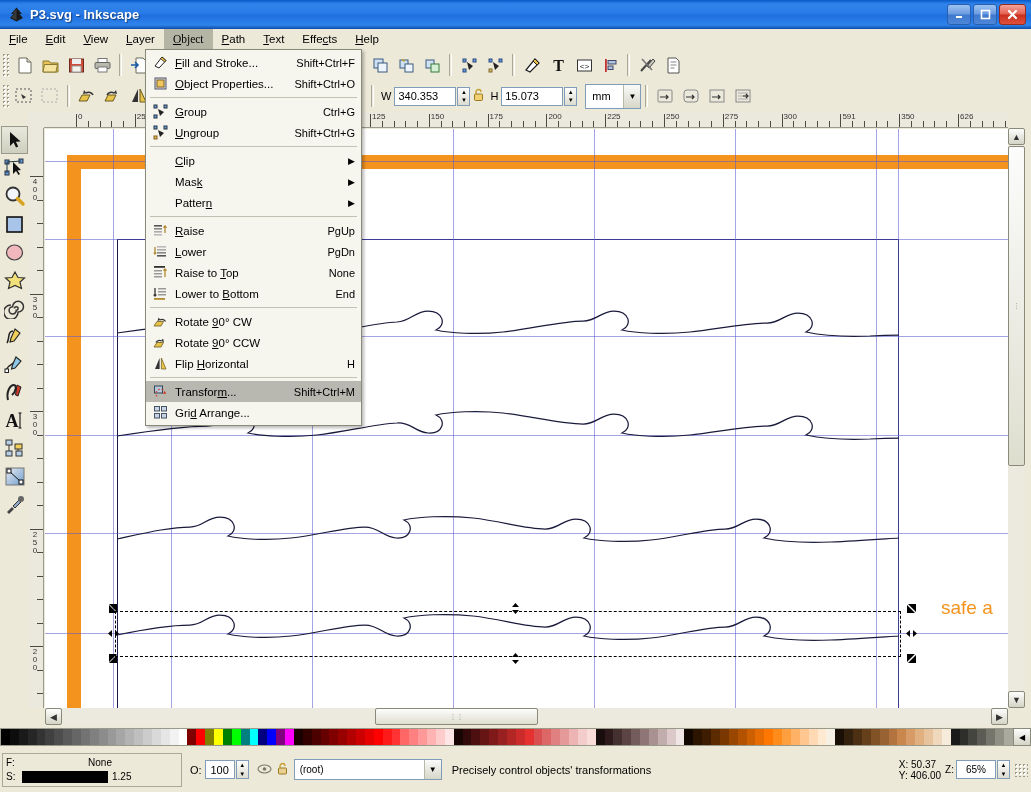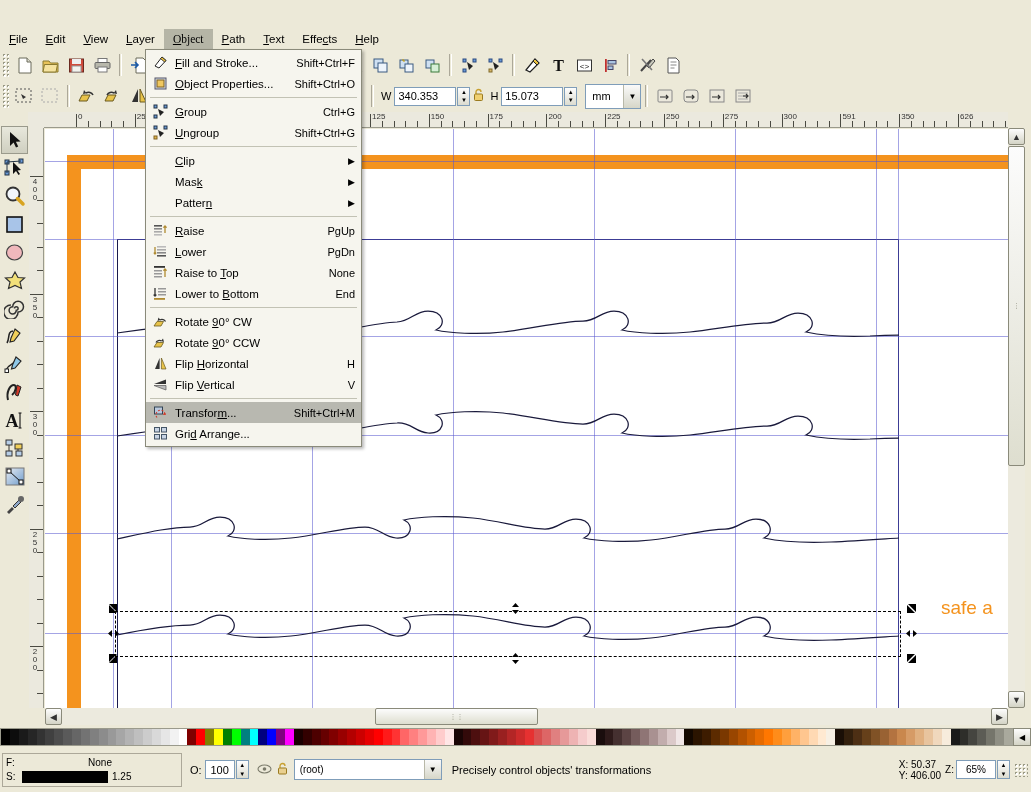--- a/index.html
+++ b/index.html
@@ -237,20 +237,46 @@
   .mi .mlbl { flex:1; padding-left:4px; }
   .mi .mkey { color:#000; font-size:11px; padding-left:14px; }
   .mi .msub { font-size:9px; color:#000; }
   .msep { height:1px; background:#c2c2b4; margin:3px 4px 3px 4px; }
 </style>
 </head>
 <body>
 
 <div id="app">
 
+  <div id="titlebar">
+    <div class="tb-icon">
+      <svg width="17" height="17" viewBox="0 0 17 17">
+        <path d="M8.5 1.5 L3 8 L5.5 8 L2 12 L8.5 15.5 L15 12 L11.5 8 L14 8 Z" fill="#1a1a1a"></path>
+        <path d="M8.5 2.5 L4.5 7.6 L6.6 7.6 L3.4 11.6 L8.5 14.3 Z" fill="#3a3a3a"></path>
+      </svg>
+    </div>
+    <div id="title-text">P3.svg - Inkscape</div>
+    <div class="win-btns">
+      <div class="win-btn">
+        <svg width="10" height="10" viewBox="0 0 10 10">
+            <rect x="2" y="6" width="6" height="2" fill="#fff"></rect>
+          </svg>
+      </div>
+      <div class="win-btn">
+        <svg width="11" height="11" viewBox="0 0 11 11">
+            <rect x="1.5" y="1.5" width="8" height="8" fill="none" stroke="#fff" stroke-width="1.6"></rect>
+          </svg>
+      </div>
+      <div class="win-btn close">
+        <svg width="11" height="11" viewBox="0 0 11 11">
+          <path d="M2 2 L9 9 M9 2 L2 9" stroke="#fff" stroke-width="2.2" stroke-linecap="round"></path>
+        </svg>
+      </div>
+    </div>
+  </div>
 
   <div id="menubar">
       <div class="menu-item"><u>F</u>ile</div>
       <div class="menu-item"><u>E</u>dit</div>
       <div class="menu-item"><u>V</u>iew</div>
       <div class="menu-item"><u>L</u>ayer</div>
       <div class="menu-item active"><u>O</u>bject</div>
       <div class="menu-item"><u>P</u>ath</div>
       <div class="menu-item"><u>T</u>ext</div>
       <div class="menu-item">Effe<u>c</u>ts</div>
@@ -1231,30 +1257,20 @@
       <div class="mi">
         <span class="micon">
           <svg width="15" height="15" viewBox="0 0 15 15">
             <path d="M6.6 2 L2 13 L6.6 13 Z" fill="#333"></path>
             <path d="M8.4 2 L13 13 L8.4 13 Z" fill="#e8c34a" stroke="#6a5a20" stroke-width=".7"></path>
           </svg>
         </span>
         <span class="mlbl">Flip <u>H</u>orizontal</span>
         <span class="mkey">H</span>
       </div>
-      <div class="mi">
-        <span class="micon">
-          <svg width="15" height="15" viewBox="0 0 15 15">
-            <path d="M1 7 L13 2.5 L13 7 Z" fill="#333"></path>
-            <path d="M1 8.5 L13 8.5 L13 13 Z" fill="#bbb" stroke="#555" stroke-width=".7"></path>
-          </svg>
-        </span>
-        <span class="mlbl">Flip <u>V</u>ertical</span>
-        <span class="mkey">V</span>
-      </div>
       <div class="msep"></div>
       <div class="mi hl">
         <span class="micon">
           <svg width="15" height="15" viewBox="0 0 15 15">
             <rect x="1.5" y="2" width="8" height="7" fill="#b8c8dc" stroke="#345"></rect>
             <path d="M4 12.5 a4.5 4.5 0 1 1 8-3" stroke="#d03a2a" stroke-width="1.1" fill="none" stroke-dasharray="2,1.6"></path>
             <path d="M11.5 7l1.6 2.8-3.2.2z" fill="#d03a2a"></path>
           </svg>
         </span>
         <span class="mlbl">Transfor<u>m</u>...</span>

